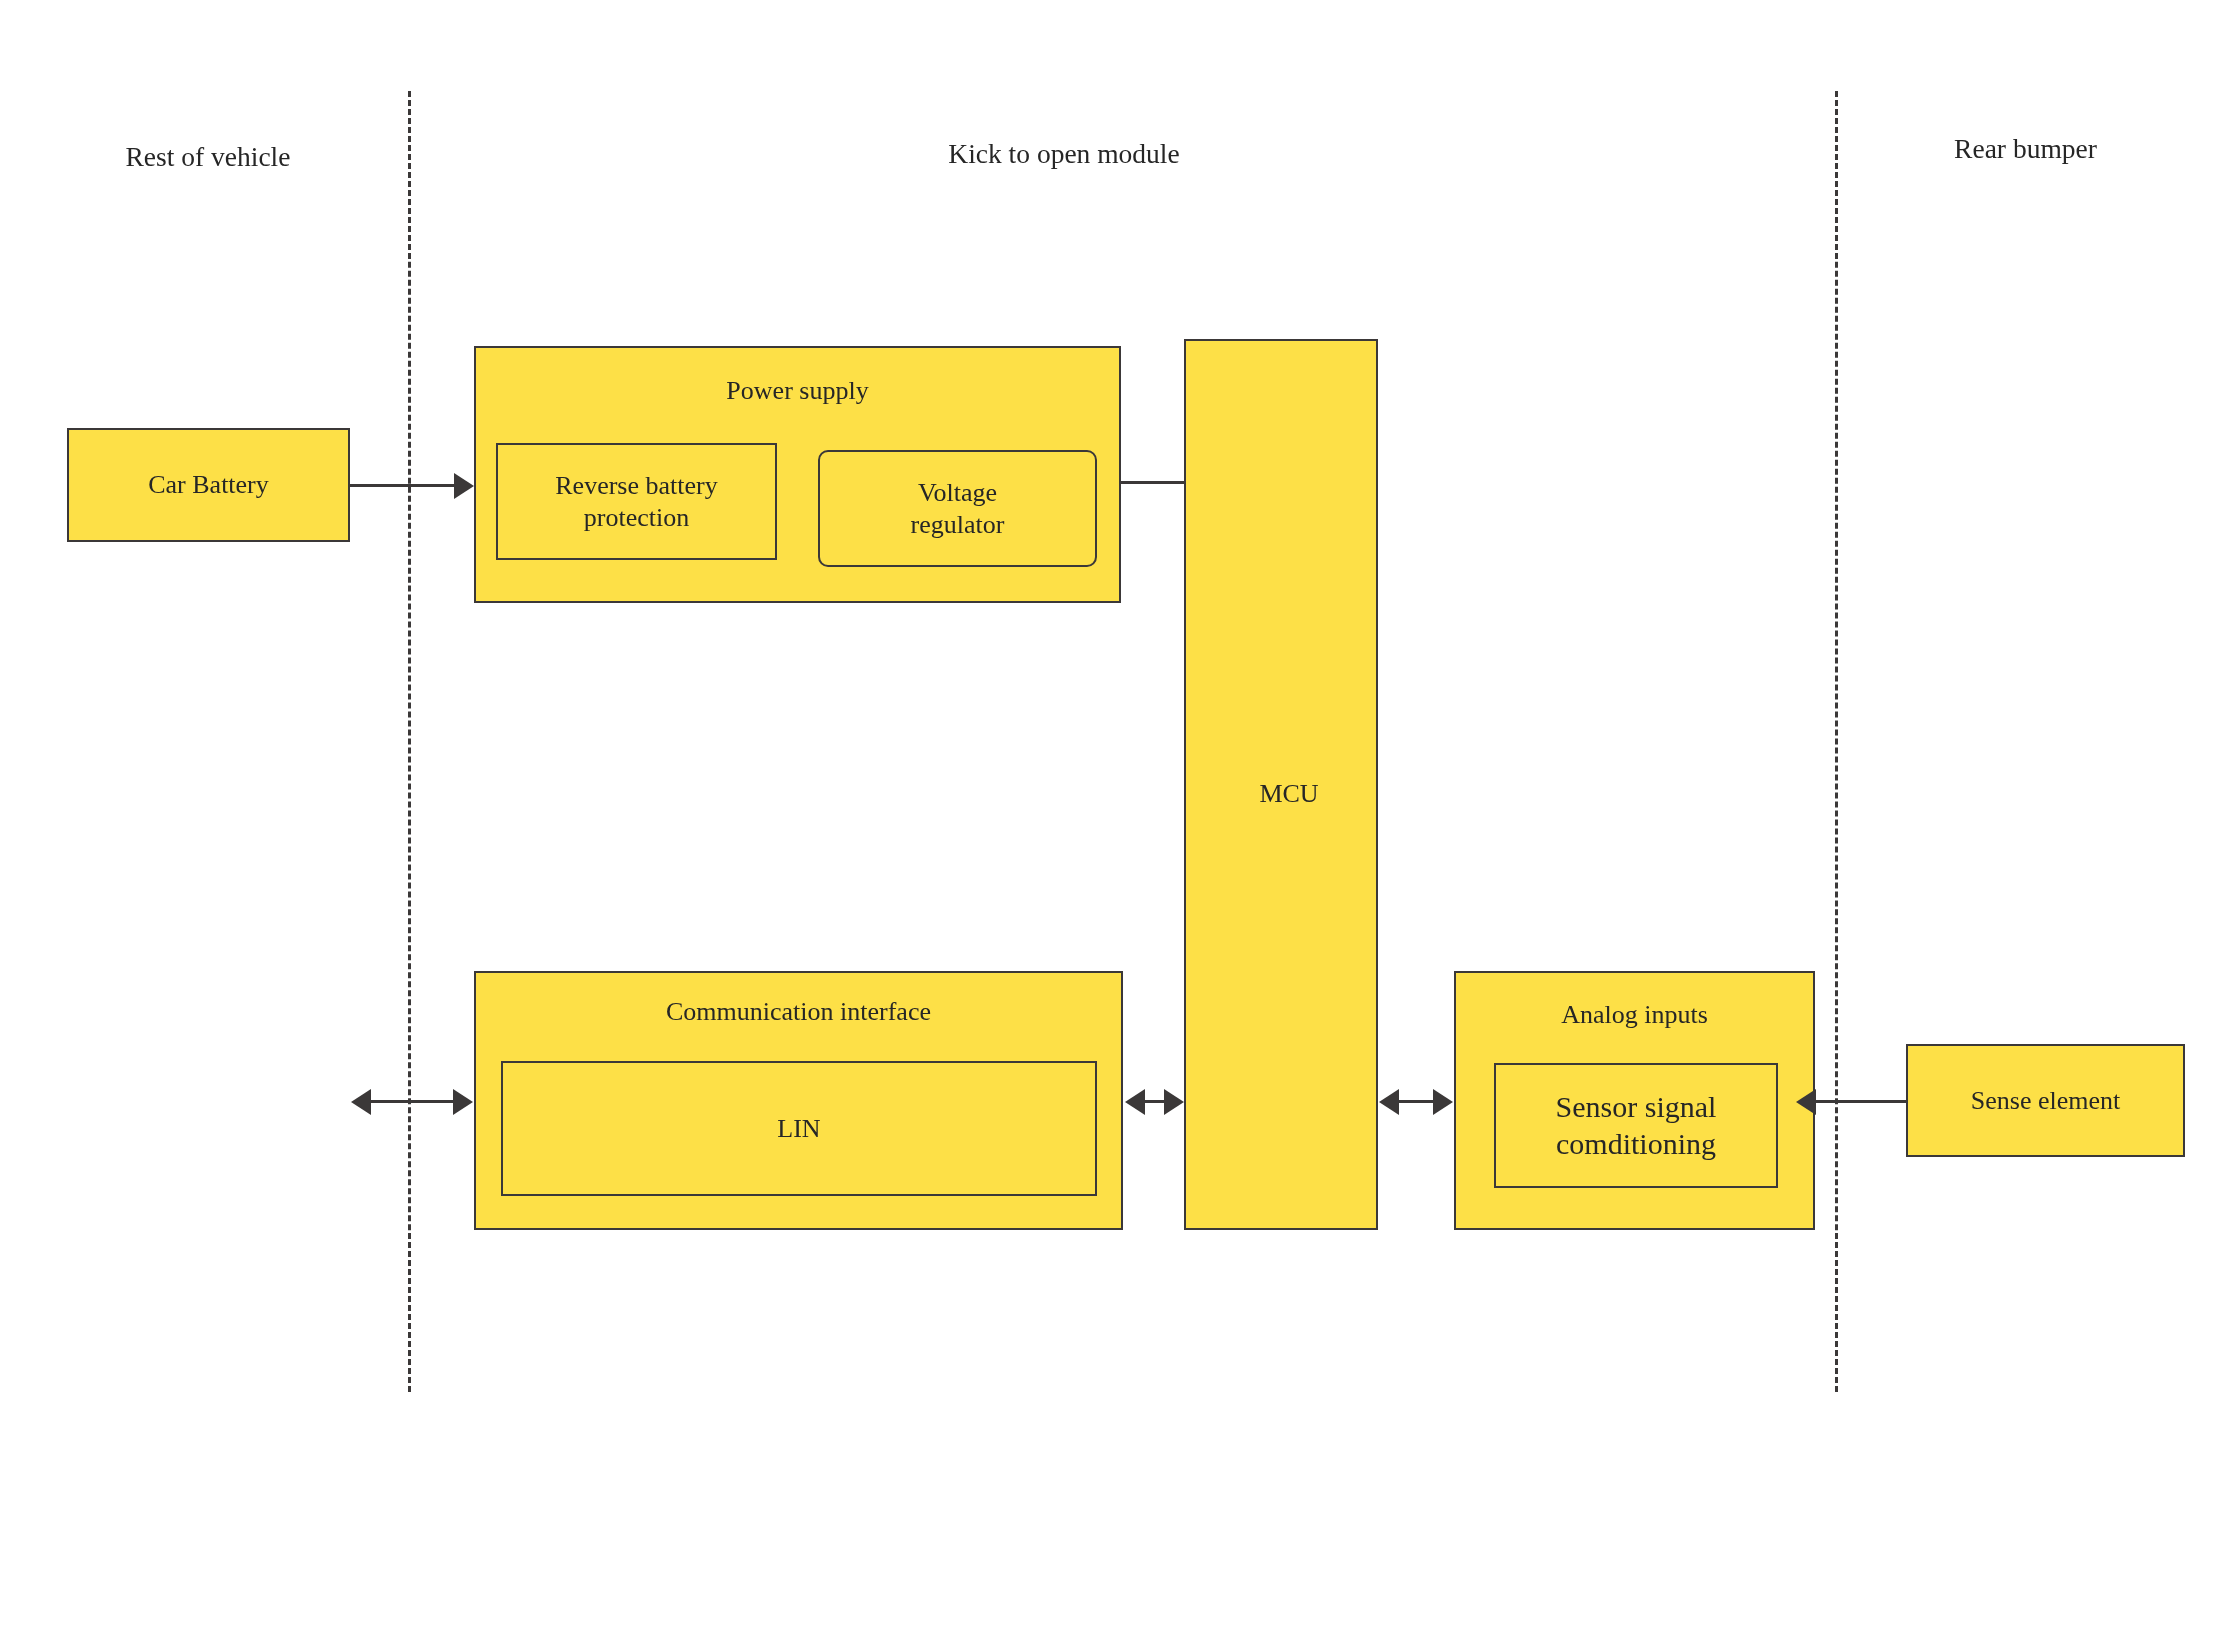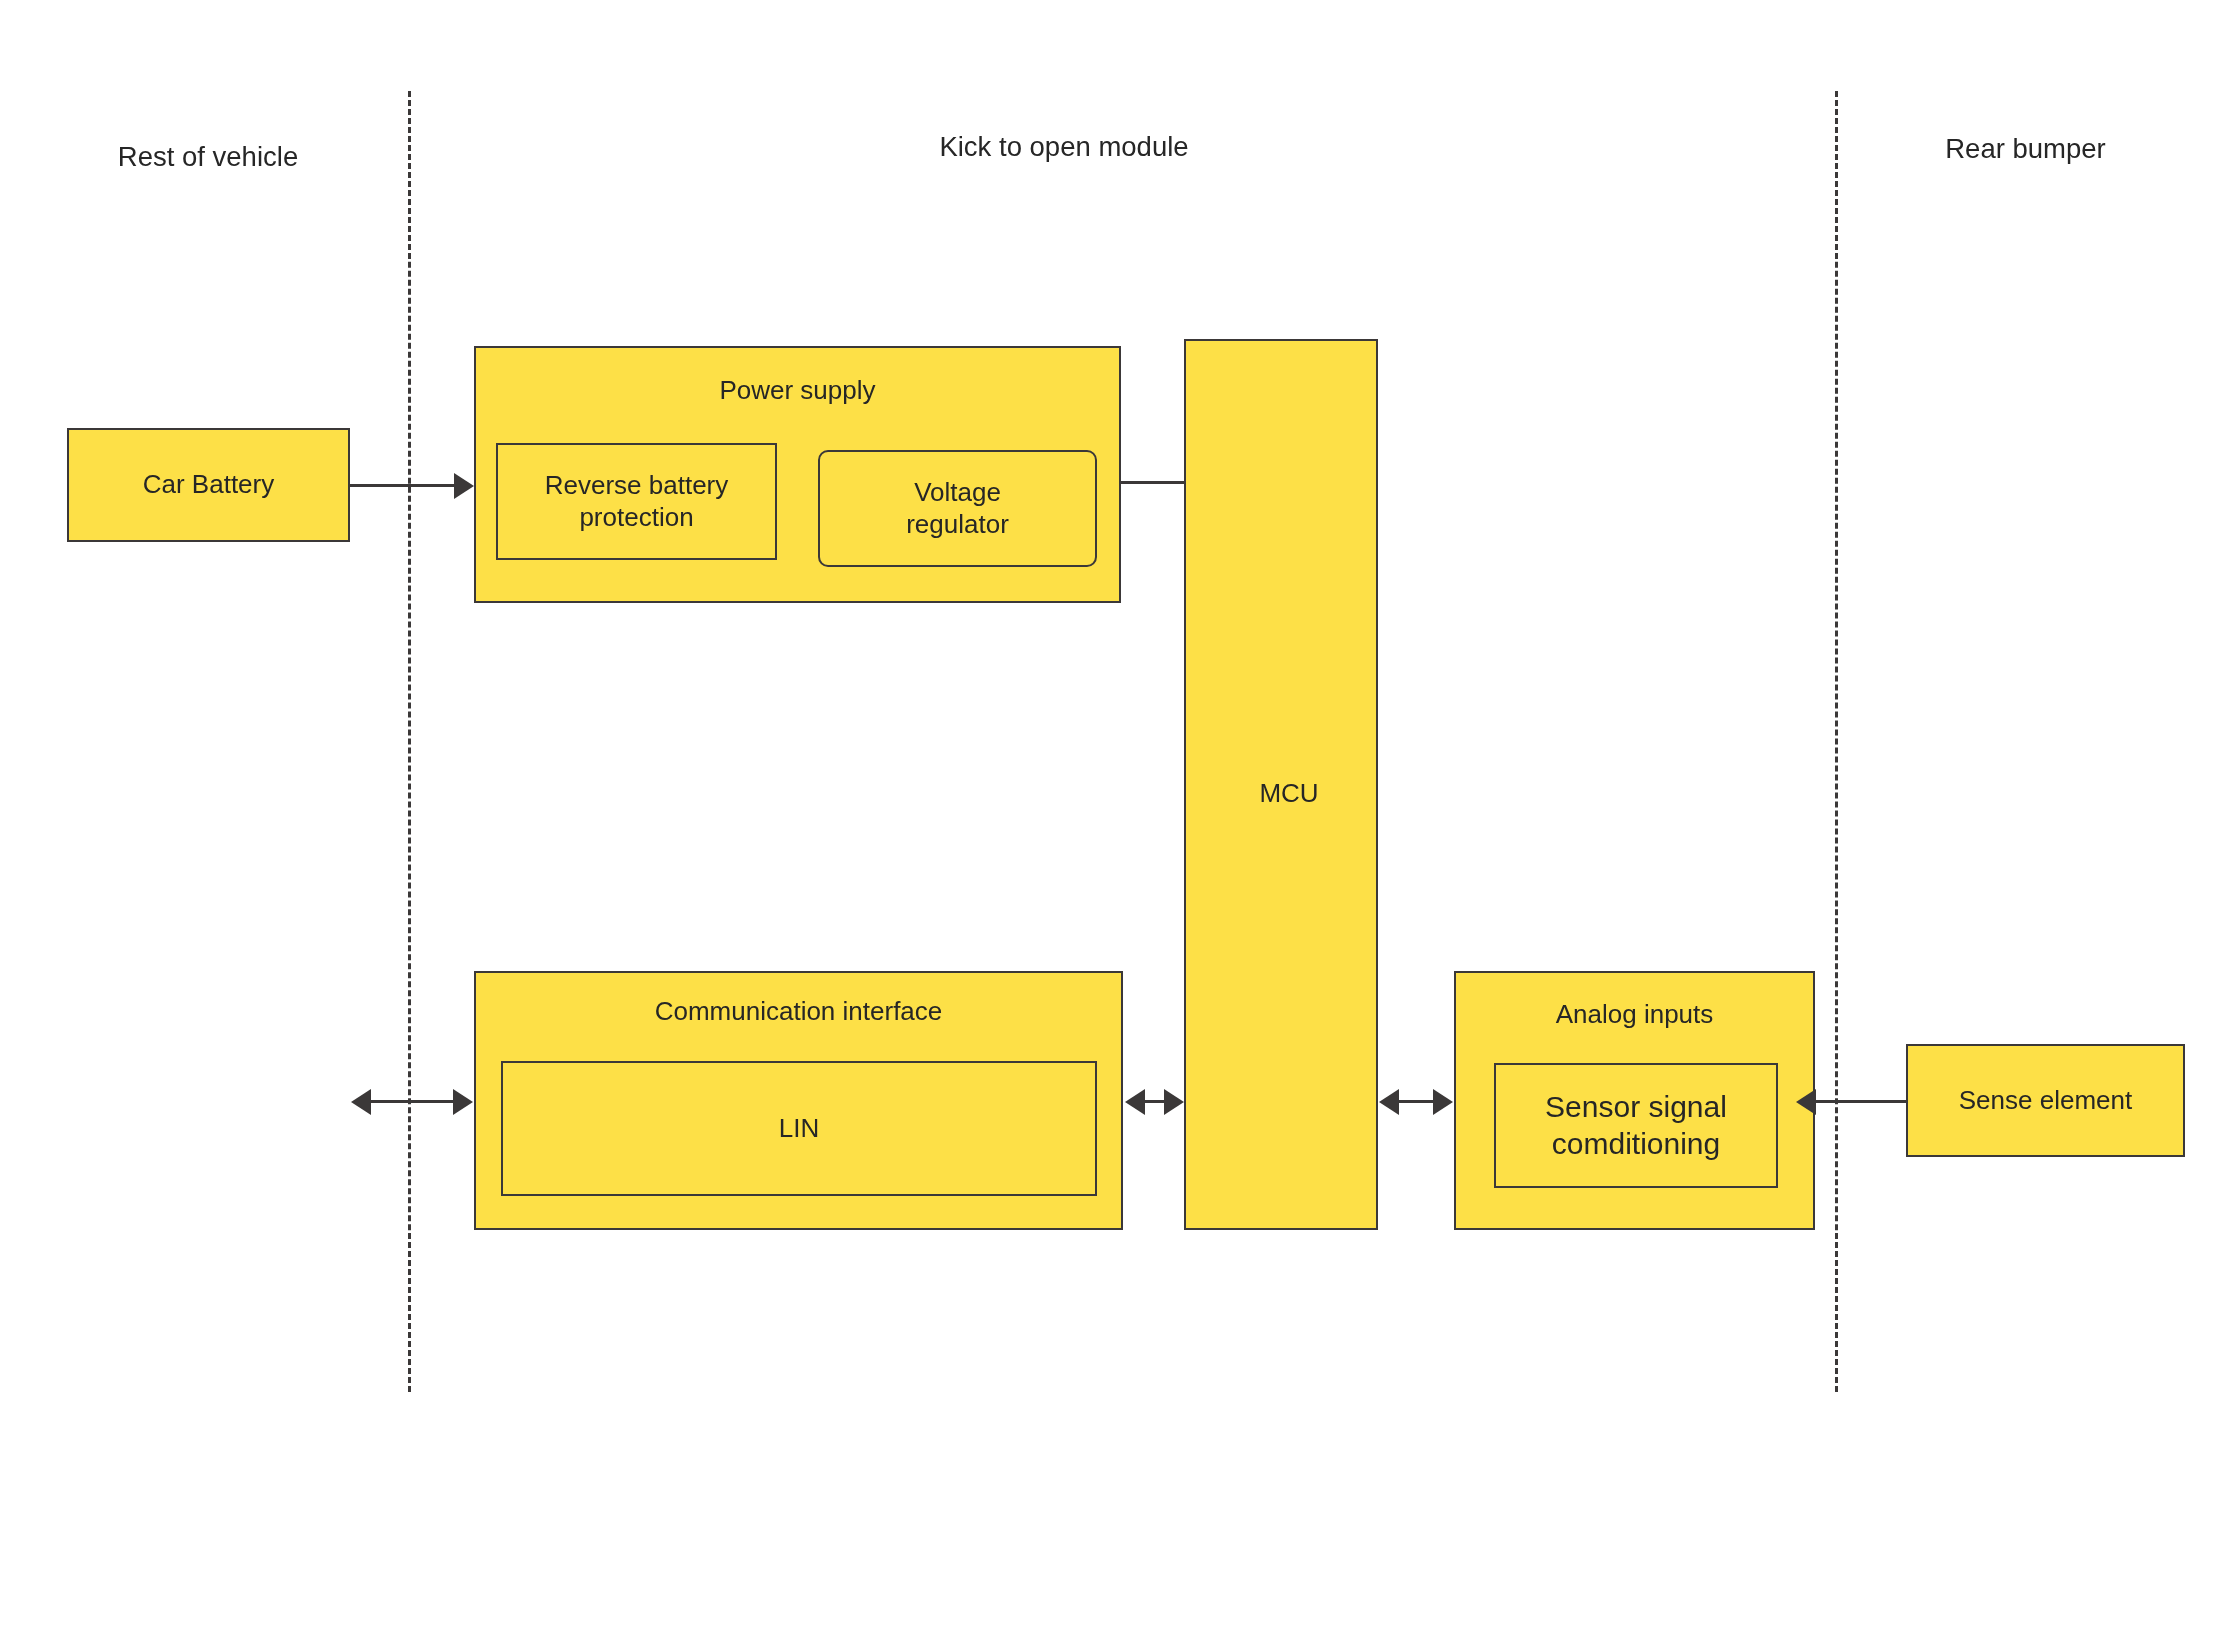--- a/index.html
+++ b/index.html
@@ -5,21 +5,21 @@
   html, body {
     margin: 0;
     padding: 0;
     background: #ffffff;
   }
   #canvas {
     position: relative;
     width: 2216px;
     height: 1402px;
     background: #ffffff;
-    font-family: Liberation Sans, sans-serif;
+    font-family: Liberation Serif, serif;
     overflow: hidden;
   }
   .box {
     position: absolute;
     border: 2.7px solid #3b3838;
     background: #fde047;
     box-sizing: border-box;
   }
   .box-label {
     position: absolute;
@@ -73,21 +73,21 @@
 </style>
 </head>
 <body>
 
 <div id="canvas">
 
   <div class="divider" style="left:408px; top:91px; height:1301px;"></div>
   <div class="divider" style="left:1835px; top:91px; height:1301px;"></div>
 
   <div class="zone-label" style="left:75px; top:141px; width:266px;">Rest of vehicle</div>
-  <div class="zone-label" style="left:798px; top:131px; width:532px;">Kick to open module</div>
+  <div class="zone-label" style="left:798px; top:138px; width:532px;">Kick to open module</div>
   <div class="zone-label" style="left:1888px; top:133px; width:275px;">Rear bumper</div>
 
   <div class="box t-center" style="left:67px; top:428px; width:283px; height:114px;">
     <span class="box-label t-center" style="position:static; font-size:26px;">Car Battery</span>
   </div>
 
   <div class="line-h" style="left:350px; top:484px; width:106px;"></div>
   <div class="arrow-r" style="left:454px; top:473px;"></div>
 
   <div class="box" style="left:474px; top:346px; width:647px; height:257px;">

